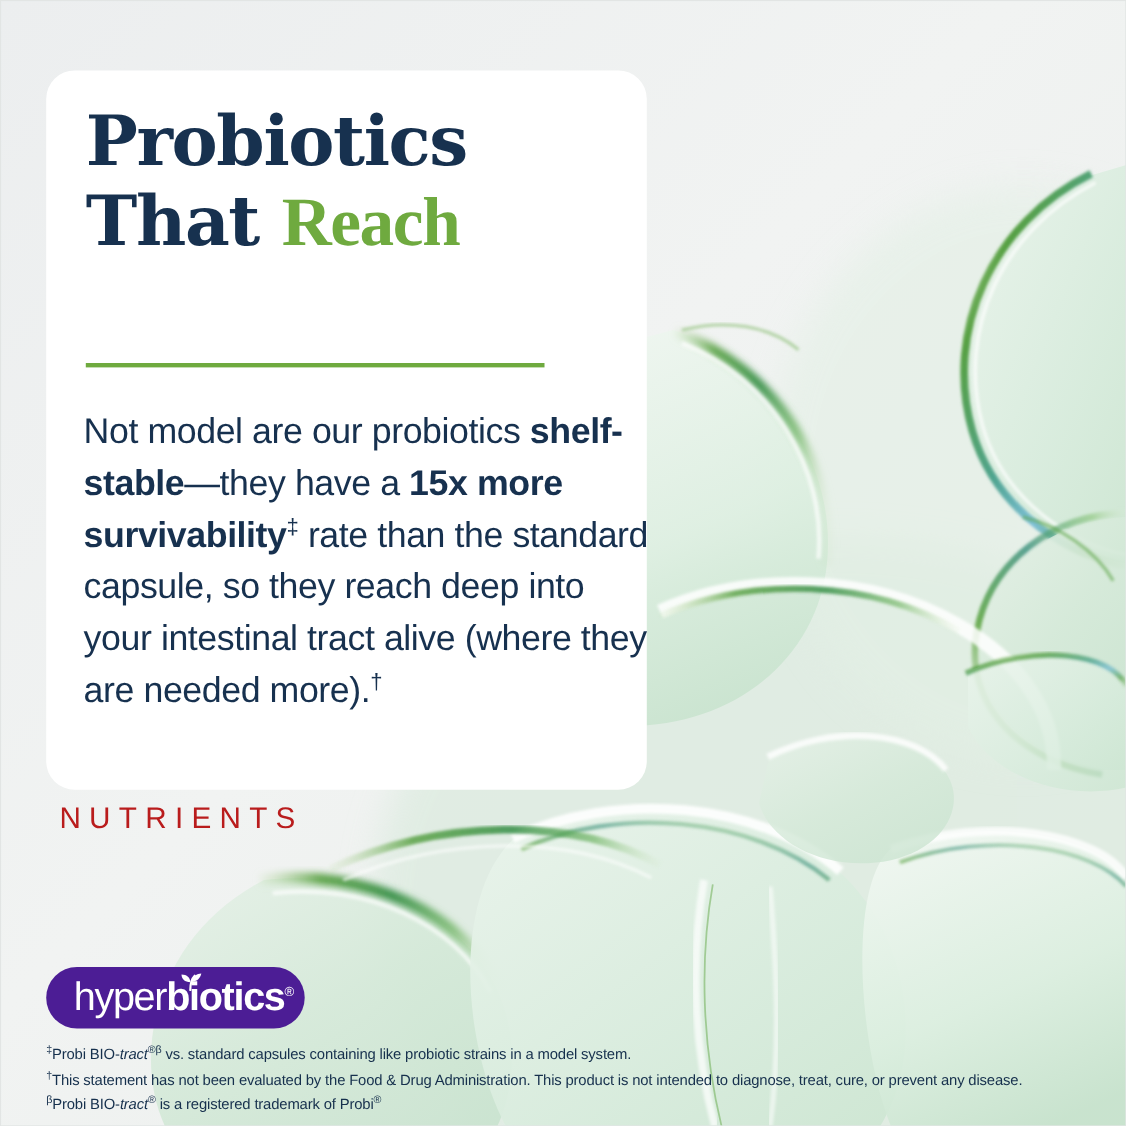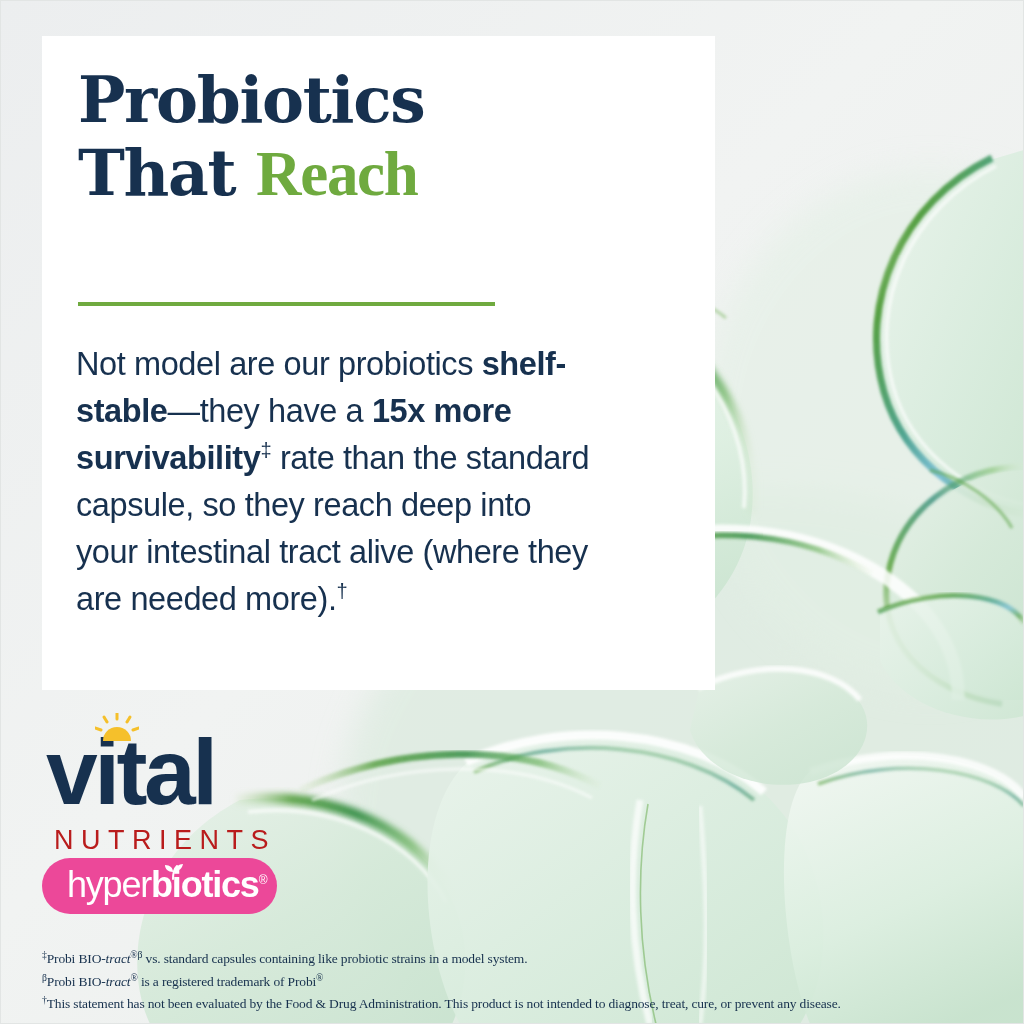--- a/index.html
+++ b/index.html
@@ -10,24 +10,25 @@
     overflow: hidden;
     position: relative;
   }
 
   
   #bg-art { position:absolute; inset:0; width:1024px; height:1024px; }
 
   
   .card {
     position:absolute;
-    left:42px; top:36px;
-    width:673px; height:654px;
+    left:42px; top:64px;
+    width:546px; height:654px;
     background:#ffffff;
     z-index:5;
+    border-radius:26px;
   }
 
   .headline {
     position:absolute;
     left:36px; top:28px;
     font-family:"DejaVu Serif", serif;
     font-weight:700;
     font-size:63px;
     line-height:73px;
     letter-spacing:-1.3px;
@@ -85,23 +86,23 @@
     line-height:30px;
     letter-spacing:7.5px;
     color:#b91c1c;
     margin-top:3px;
     margin-left:8px;
   }
 
   
   .hyper-pill {
     position:absolute;
-    left:42px; top:858px;
+    left:42px; top:879px;
     width:235px; height:56px;
-    background:#ec4899;
+    background:#4c1d95;
     border-radius:28px;
     z-index:6;
   }
   .hyper-text {
     position:absolute;
     left:25px; top:50%;
     transform:translateY(-52%);
     font-family:"Liberation Sans", sans-serif;
     font-size:36px;
     line-height:36px;
@@ -126,21 +127,21 @@
 
   
   .footnotes {
     position:absolute;
     left:42px; top:948px;
     width:980px;
     z-index:6;
     color:#16304d;
   }
   .fn {
-    font-family:Liberation Serif, serif;
+    font-family:Liberation Sans, sans-serif;
     font-size:13.5px;
     line-height:22.5px;
     letter-spacing:-0.15px;
     white-space:nowrap;
   }
   .fn i { font-style:italic; }
   .fn sup { font-size:0.72em; vertical-align:super; line-height:0; }
 </style>
 </head>
 <body>
@@ -284,44 +285,31 @@
     <span>Probiotics</span><br>
     <span>That </span><span class="grn">Reach</span><br>
   </div>
 
   <div class="divider"></div>
 
   <p class="body-copy"><span>Not model are our probiotics </span><b>shelf-stable</b><span>—they have a </span><b>15x more survivability</b><sup>‡</sup><span> rate than the standard capsule, so they reach deep into your intestinal tract alive (where they are needed more).</span><sup>†</sup></p>
 </div>
 
 <div class="vital-logo">
-  <div class="vital-word">
-    <svg class="sunburst" viewBox="0 0 44 30" xmlns="http://www.w3.org/2000/svg">
-      <path d="M8 28 A14 14 0 0 1 36 28 Z" fill="#f5c02b"></path>
-      <g stroke="#f5c02b" stroke-width="3" stroke-linecap="round">
-        <line x1="22" y1="0" x2="22" y2="6"></line>
-        <line x1="9" y1="4" x2="12" y2="9"></line>
-        <line x1="35" y1="4" x2="32" y2="9"></line>
-        <line x1="0" y1="15" x2="6" y2="17"></line>
-        <line x1="44" y1="15" x2="38" y2="17"></line>
-      </g>
-    </svg>
-    <span>vital</span>
-  </div>
   <div class="nutrients-word">NUTRIENTS</div>
 </div>
 
 <div class="hyper-pill">
   <svg class="sprout" viewBox="0 0 22 18" xmlns="http://www.w3.org/2000/svg">
     <path d="M11 17 C 11 11, 12 7, 15 4" stroke="#ffffff" stroke-width="2" fill="none" stroke-linecap="round"></path>
     <path d="M11 10 C 6 10, 3 7, 3 3 C 8 3, 11 6, 11 10 Z" fill="#ffffff"></path>
     <path d="M12 9 C 13 5, 17 2, 21 2 C 20 7, 16 10, 12 9 Z" fill="#ffffff"></path>
   </svg>
   <div class="hyper-text"><span class="lt">hyper</span><span class="bd">biotics</span><span class="reg">®</span></div>
 </div>
 
 <div class="footnotes">
   <div class="fn"><sup>‡</sup><span>Probi BIO-</span><i>tract</i><sup>®β</sup><span> vs. standard capsules containing like probiotic strains in a model system.</span></div>
 
+  <div class="fn"><sup>†</sup><span>This statement has not been evaluated by the Food &amp; Drug Administration. This product is not intended to diagnose, treat, cure, or prevent any disease.</span></div>
+
   <div class="fn"><sup>β</sup><span>Probi BIO-</span><i>tract</i><sup>®</sup><span> is a registered trademark of Probi</span><sup>®</sup></div>
-
-  <div class="fn"><sup>†</sup><span>This statement has not been evaluated by the Food &amp; Drug Administration. This product is not intended to diagnose, treat, cure, or prevent any disease.</span></div>
 </div>
 
 </body></html>

